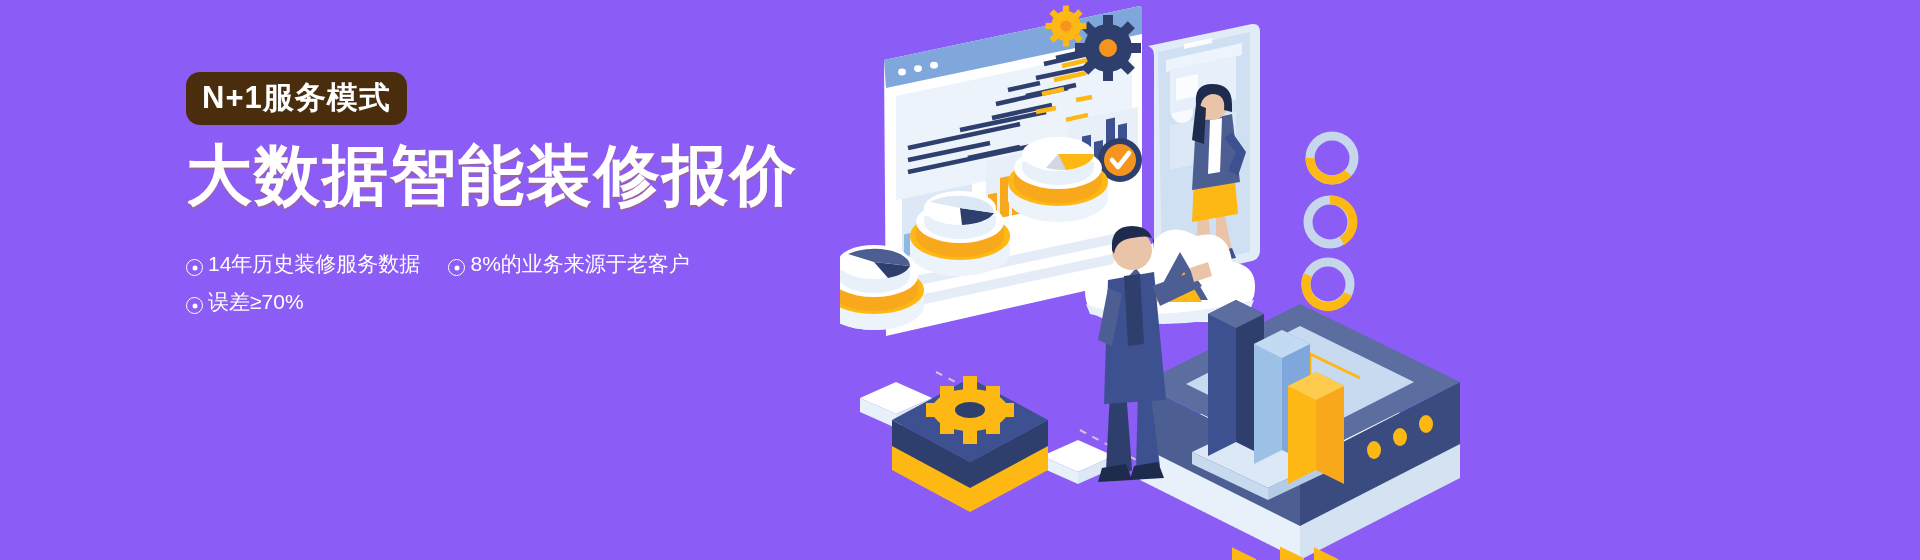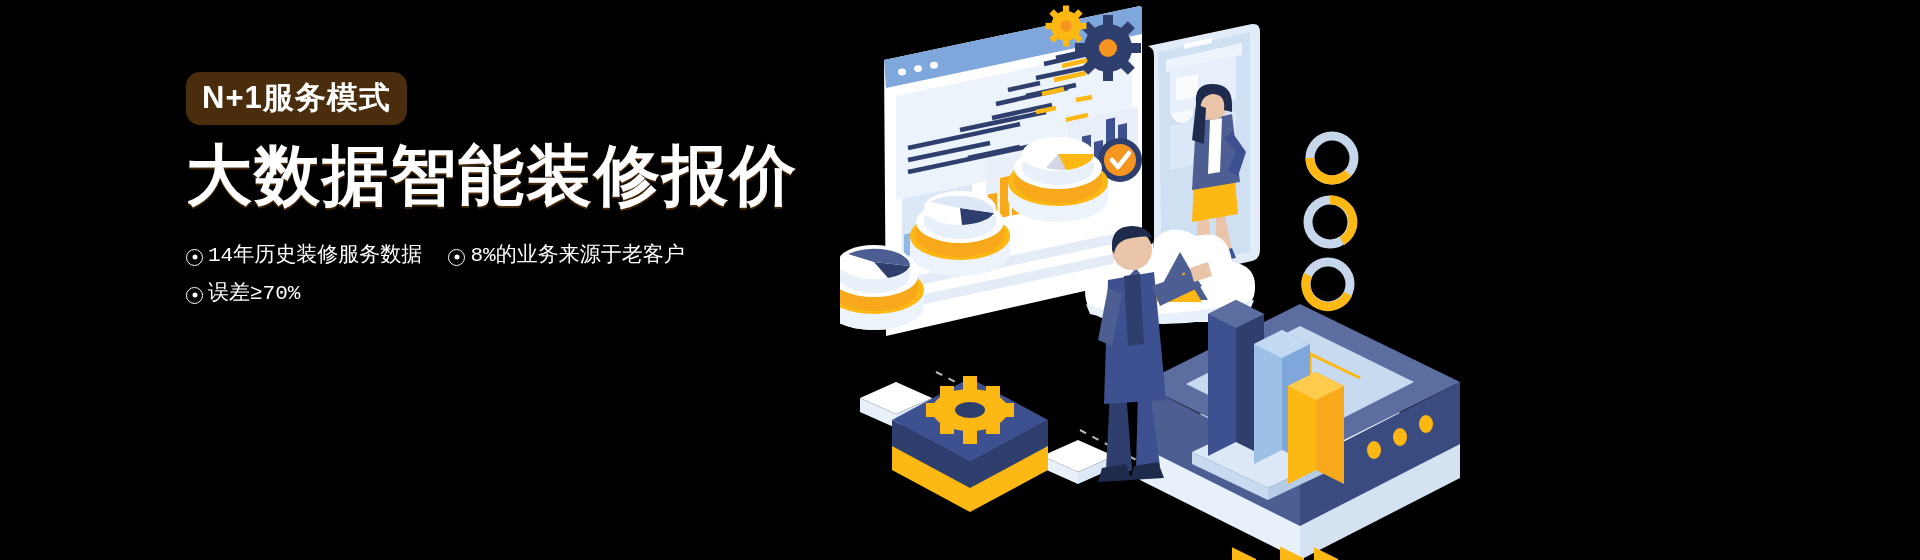--- a/index.html
+++ b/index.html
@@ -8,21 +8,21 @@
     background: #ffffff;
   }
   body {
     font-family: "Liberation Sans", "DejaVu Sans", sans-serif;
   }
   #banner {
     position: relative;
     width: 1920px;
     height: 560px;
     overflow: hidden;
-    background: #000000;
+    background: #8b5cf6;
   }
   
   #text-block {
     position: absolute;
     left: 186px;
     top: 72px;
     width: 660px;
     height: 270px;
   }
   #badge {
@@ -55,23 +55,23 @@
     width: 620px;
   }
   .bullet-col {
     display: inline-block;
     vertical-align: top;
   }
   .bullet-col.left  { width: 258px; }
   .bullet-col.right { width: 340px; }
   .bullet {
     display: flex;
-    align-items: center;
+    align-items: flex-end;
     color: #FFFFFF;
-    font-family: Liberation Mono, monospace;
+    font-family: Liberation Sans, sans-serif;
     font-size: 21px;
     line-height: 1;
     height: 38px;
     white-space: nowrap;
   }
   .bullet-dot {
     display: inline-block;
     width: 15px;
     height: 15px;
     border: 1.5px solid #ffffff;

